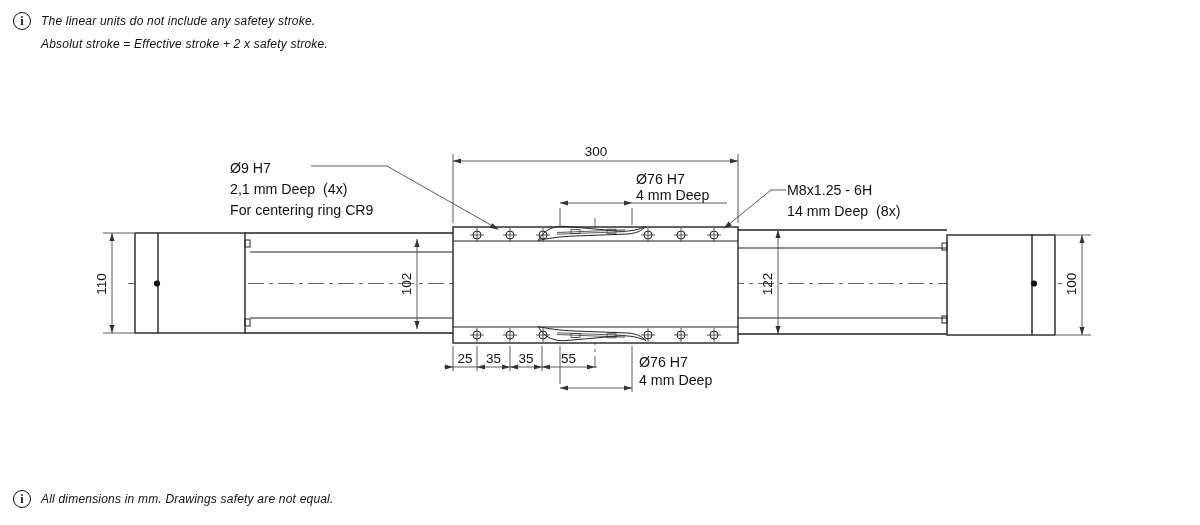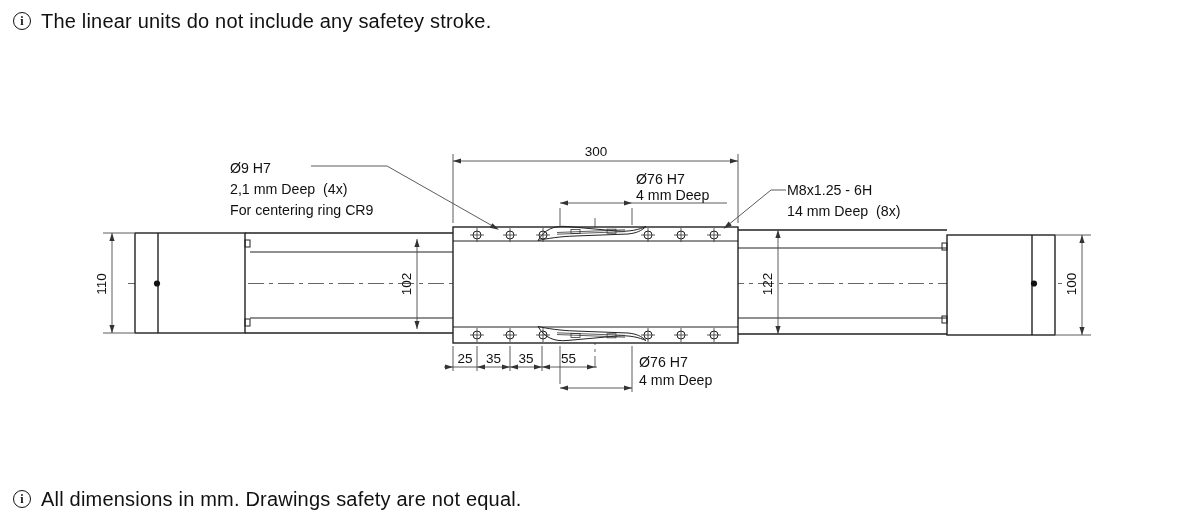--- a/index.html
+++ b/index.html
@@ -7,40 +7,41 @@
     width:1200px;height:525px;background:#ffffff;position:relative;overflow:hidden;
     font-family:"Liberation Sans",sans-serif;
   }
   .note{position:absolute;display:flex;gap:10px;color:#111;align-items:flex-start;}
   .note-icon{
     width:16px;height:16px;border:1.7px solid #111;border-radius:50%;
     display:flex;align-items:center;justify-content:center;
     font-family:"Liberation Serif",serif;font-size:12px;font-weight:700;
     margin-top:2px;flex:0 0 auto;line-height:1;
   }
-  .note-text{font-size:20px;line-height:23px;letter-spacing:.2px;}
+  .note-text{font-style:italic;font-size:12px;line-height:23px;letter-spacing:.2px;}
   #drawing{position:absolute;left:0;top:0;}
   svg text{font-family:"Liberation Sans",sans-serif;fill:#111;white-space:pre;}
   .dim-text{font-size:13.5px;}
   .callout-text{font-size:14.2px;}
   .part{stroke:#222;stroke-width:1.4;fill:none;}
   .partw{stroke:#222;stroke-width:1.4;fill:#fff;}
   .thin{stroke:#222;stroke-width:1;fill:none;}
   .hairline{stroke:#333;stroke-width:.8;fill:none;}
   .dim{stroke:#4a4a4a;stroke-width:.9;fill:none;}
   .ah{fill:#333;stroke:none;}
   .cl{stroke:#555;stroke-width:.9;fill:none;}
 </style>
 </head>
 <body>
 
 <div class="note" style="left:13px;top:10px;">
   <span class="note-icon">i</span>
   <span class="note-text">
     <span style="display:block">The linear units do not include any safetey stroke.</span>
+    <span style="display:block">Absolut stroke = Effective stroke + 2 x safety stroke.</span>
   </span>
 </div>
 
 <div class="note" style="left:13px;top:488px;">
   <span class="note-icon">i</span>
   <span class="note-text">All dimensions in mm. Drawings safety are not equal.</span>
 </div>
 
 <svg id="drawing" width="1200" height="525" viewBox="0 0 1200 525">
 

